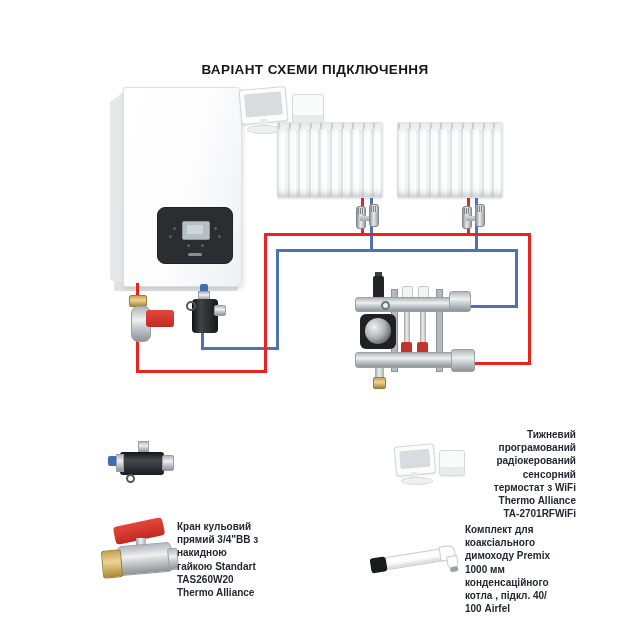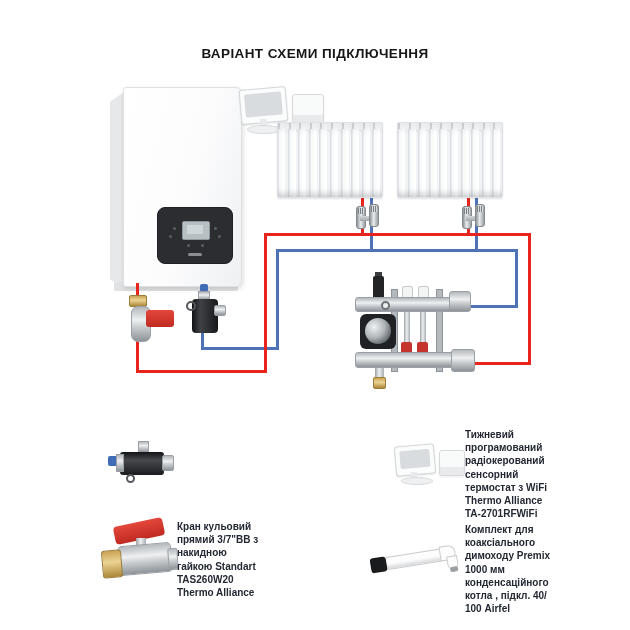--- a/index.html
+++ b/index.html
@@ -1,21 +1,21 @@
 <!DOCTYPE html>
 <html style="--supply-pipe: #e8241c; --return-pipe: #4d73b6; --accessory-text: #232833;"><head>
 <meta charset="utf-8">
 <style>
   html,body{margin:0;padding:0;background:#fff;}
   .canvas{position:relative;width:630px;height:630px;background:#fff;overflow:hidden;
           font-family:"Liberation Sans",sans-serif;}
   .abs{position:absolute;}
 
   
-  .title{position:absolute;left:0;right:0;top:46px;text-align:center;margin:0;
+  .title{position:absolute;left:0;right:0;top:46px;text-align:center;margin:16px;
          font-size:13.5px;font-weight:bold;color:#161616;letter-spacing:.4px;}
   .acc-title{position:absolute;left:0;right:0;top:404px;text-align:center;margin:0;
          font-size:13px;font-weight:bold;color:#161616;letter-spacing:.4px;}
 
   
   .seg{position:absolute;}
   .red{background:var(--supply-pipe,#e8241c);z-index:2;}
   .blue{background:var(--return-pipe,#4d73b6);z-index:1;}
 
   
@@ -186,35 +186,35 @@
   </div>
 
   <div class="abs" style="left:102px;top:516px;width:78px;height:66px;">
     <div class="abs redpart" style="left:12px;top:6px;width:50px;height:18px;border-radius:4px;transform:rotate(-12deg);"></div>
     <div class="abs chromev" style="left:34px;top:22px;width:10px;height:9px;"></div>
     <div class="abs chrome" style="left:16px;top:28px;width:54px;height:30px;border-radius:5px;transform:rotate(-5deg);"></div>
     <div class="abs brass" style="left:0;top:34px;width:20px;height:28px;border-radius:3px;transform:rotate(-5deg);"></div>
     <div class="abs chrome" style="left:66px;top:32px;width:10px;height:22px;border-radius:2px;transform:rotate(-5deg);"></div>
   </div>
   <div class="acc-text" style="left:177px;top:520px;width:110px;">Кран кульовий
-прямий 3/7"ВВ з
+прямий 3/4"ВВ з
 накидною
 гайкою Standart
 TAS260W20
 Thermo Alliance</div>
 
   <div class="abs" style="left:393px;top:443px;width:72px;height:42px;">
     <div class="abs t-screen" style="left:2px;top:2px;width:38px;height:28px;transform:rotate(-5deg);">
       <div class="t-screen-in"></div>
     </div>
     <div class="abs t-neck" style="left:18px;top:29px;width:6px;height:6px;"></div>
     <div class="abs t-base" style="left:8px;top:34px;width:30px;height:6px;"></div>
     <div class="abs t-wall" style="left:46px;top:7px;width:24px;height:24px;"></div>
   </div>
-  <div class="acc-text" style="left:465px;top:428px;width:125px;">Тижневий
+  <div class="acc-text" style="left:451px;top:428px;width:125px;text-align:right;">Тижневий
 програмований
 радіокерований
 сенсорний
 термостат з WiFi
 Thermo Alliance
 TA-2701RFWiFi</div>
 
   <div class="abs" style="left:370px;top:534px;width:98px;height:48px;transform:rotate(-9deg);">
     <div class="abs" style="left:12px;top:18px;width:64px;height:13px;background:#fdfdfd;border:1px solid #c9cccf;border-radius:7px;box-sizing:border-box;box-shadow:inset 0 -3px 3px rgba(160,164,168,.35);"></div>
     <div class="abs" style="left:0;top:17px;width:16px;height:15px;background:#1a1b1d;border-radius:3px;"></div>

